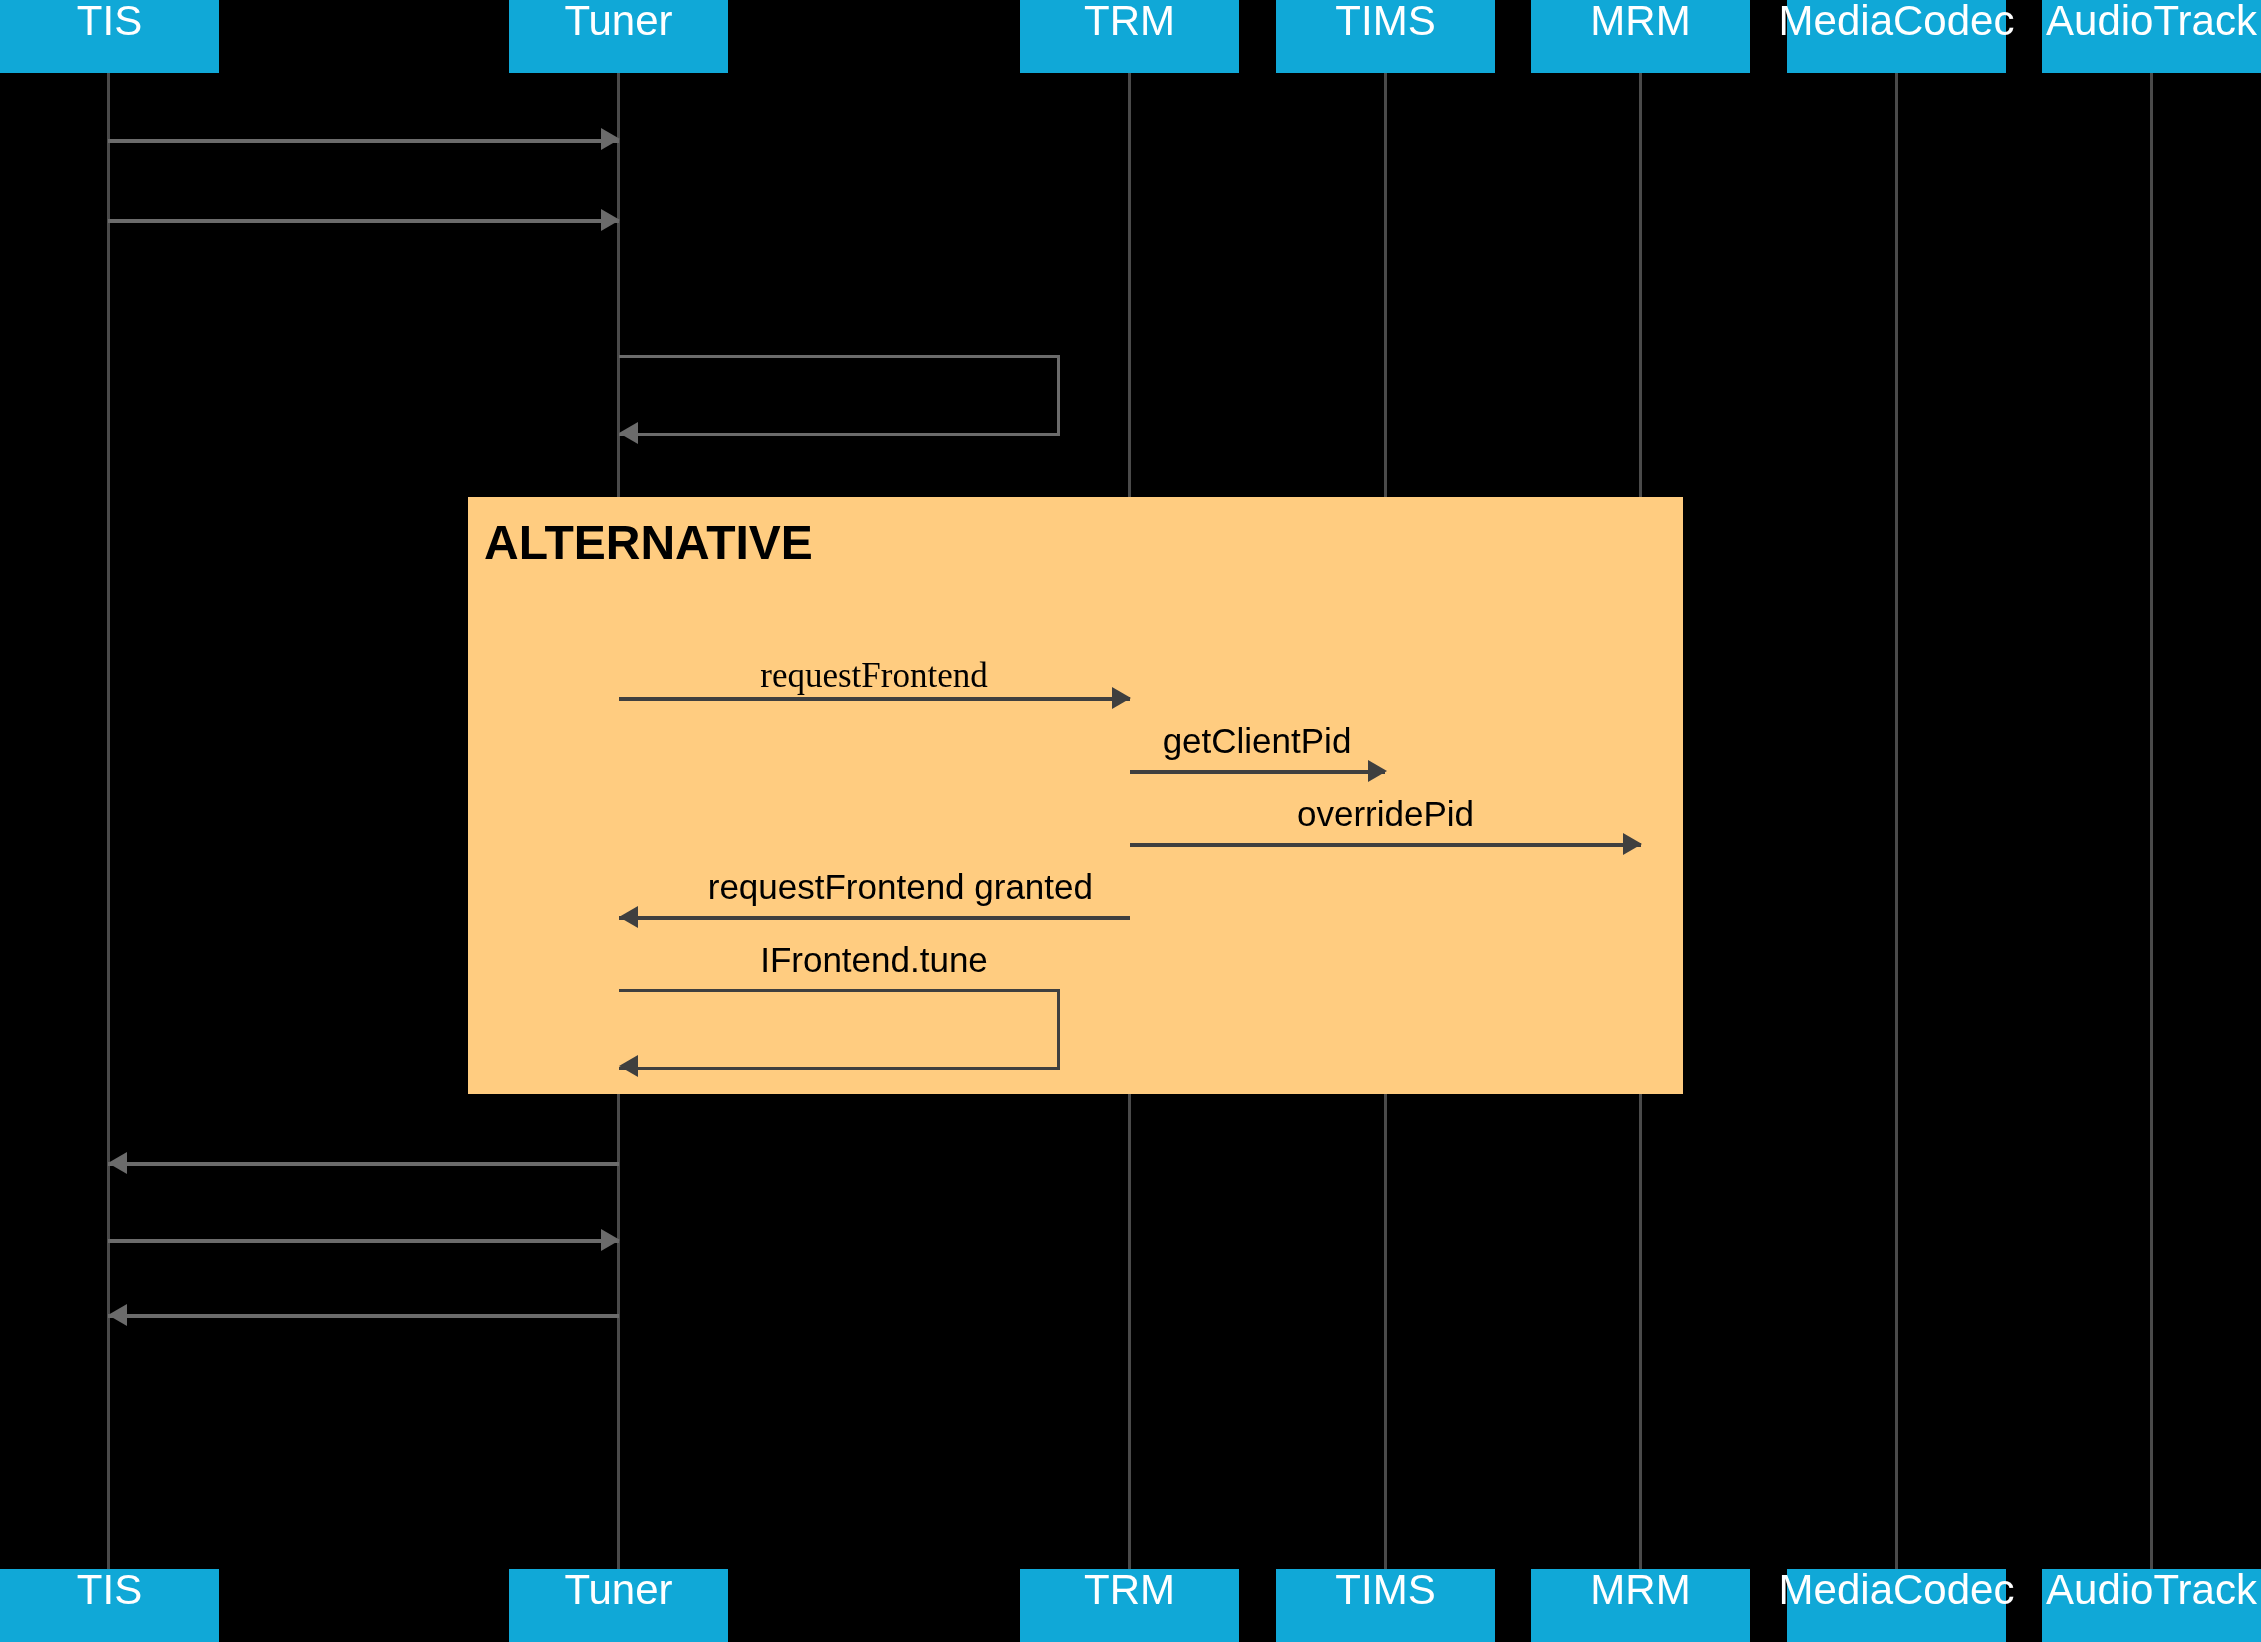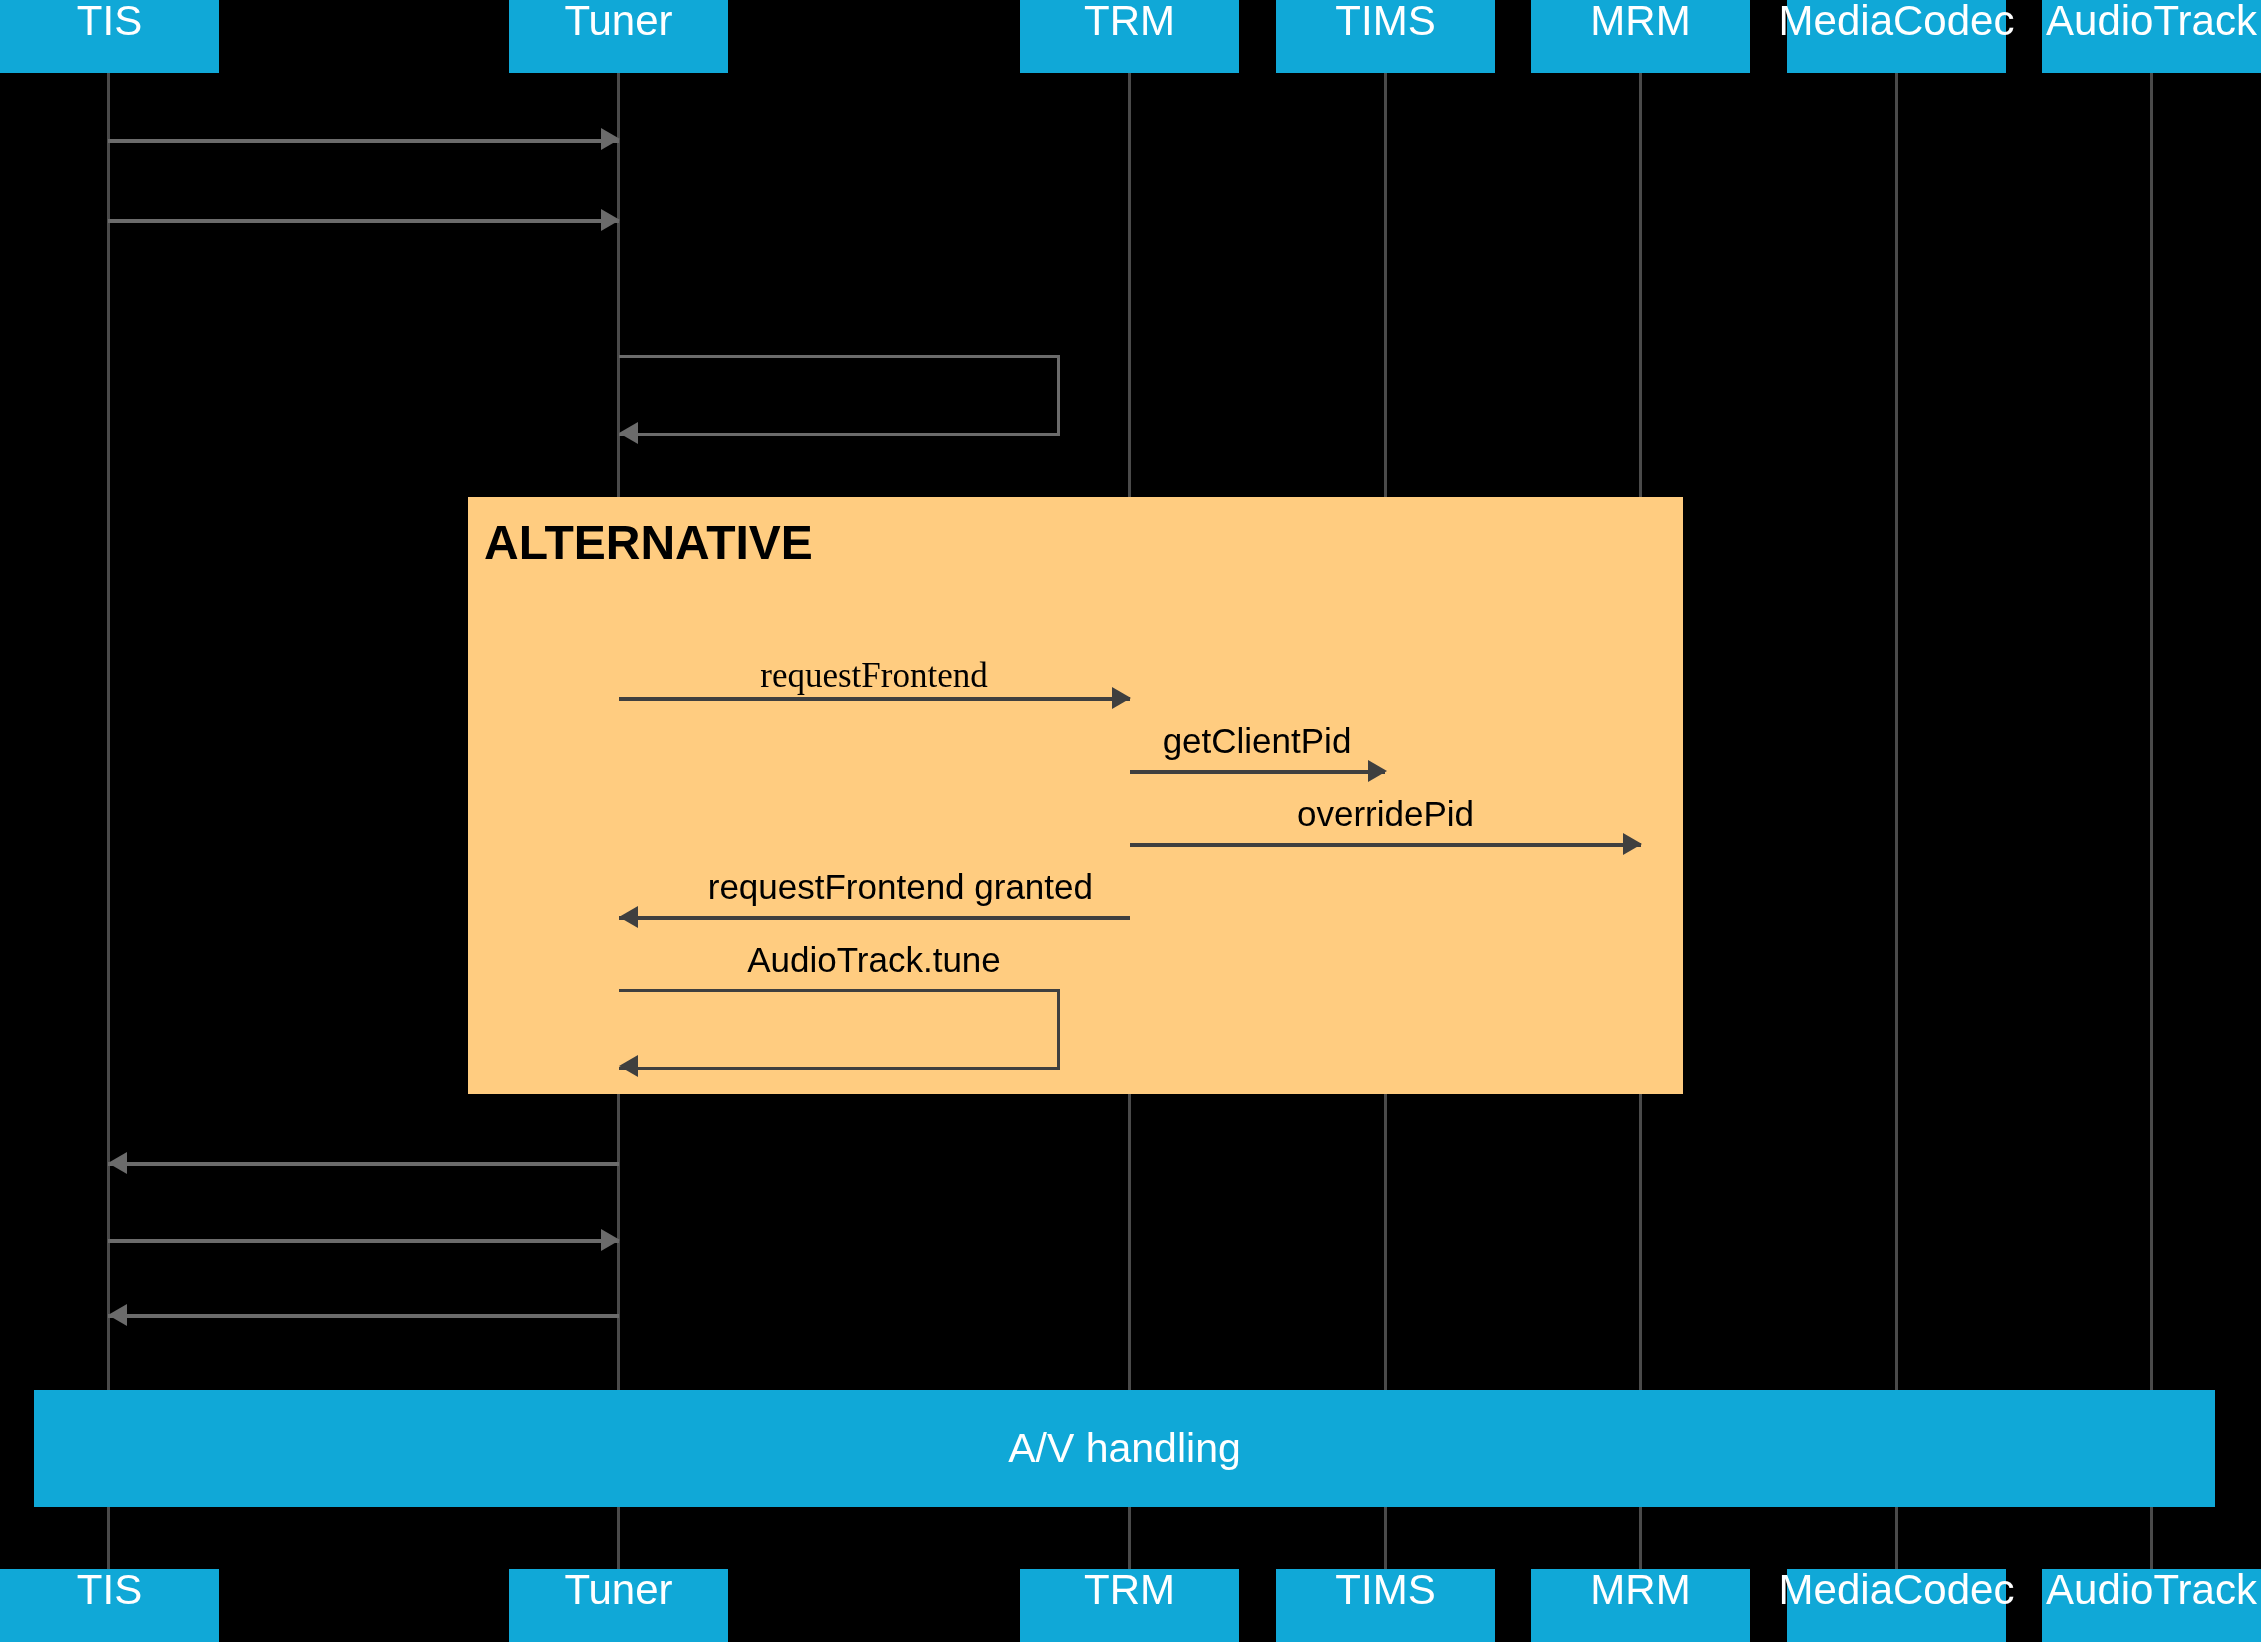--- a/index.html
+++ b/index.html
@@ -95,37 +95,34 @@
   <div class="msg-line" style="left:1130px;top:843px;width:511px;"></div>
   <div class="arrow-head arrow-right" style="left:1623px;top:833px;"></div>
   <div class="msg-label" style="left:1203px;top:794px;width:365px;">overridePid</div>
 
   <div class="msg-line" style="left:619px;top:916px;width:511px;"></div>
   <div class="arrow-head arrow-left" style="left:619px;top:906px;"></div>
   <div class="msg-label" style="left:655px;top:867px;width:438px;text-align:right;">requestFrontend granted</div>
 
   <div class="self-call" style="left:619px;top:989px;width:438px;height:75px;"></div>
   <div class="arrow-head arrow-left" style="left:619px;top:1055px;"></div>
-  <div class="msg-label" style="left:655px;top:940px;width:438px;">AudioTrack.tune</div>
+  <div class="msg-label" style="left:655px;top:940px;width:438px;">IFrontend.tune</div>
 
   <div class="msg-line grey" style="left:108px;top:1162px;width:511px;"></div>
   <div class="arrow-head arrow-left grey" style="left:108px;top:1152px;"></div>
   <div class="msg-label" style="left:181px;top:1115px;width:365px;"></div>
 
   <div class="msg-line grey" style="left:108px;top:1239px;width:511px;"></div>
   <div class="arrow-head arrow-right grey" style="left:601px;top:1229px;"></div>
   <div class="msg-label" style="left:181px;top:1193px;width:365px;"></div>
 
   <div class="msg-line grey" style="left:108px;top:1314px;width:511px;"></div>
   <div class="arrow-head arrow-left grey" style="left:108px;top:1304px;"></div>
   <div class="msg-label" style="left:181px;top:1267px;width:365px;"></div>
 
-  <div class="av-bar" style="left:34px;top:1390px;width:2181px;height:117px;">
-    <span>A/V handling</span>
-  </div>
 
   <div class="actor-box" style="left:0px;top:1569px;width:219px;">
     <span>TIS</span>
     </div>
   <div class="actor-box" style="left:509px;top:1569px;width:219px;">
     <span>Tuner</span>
     </div>
   <div class="actor-box" style="left:1020px;top:1569px;width:219px;">
     <span>TRM</span>
     </div>

